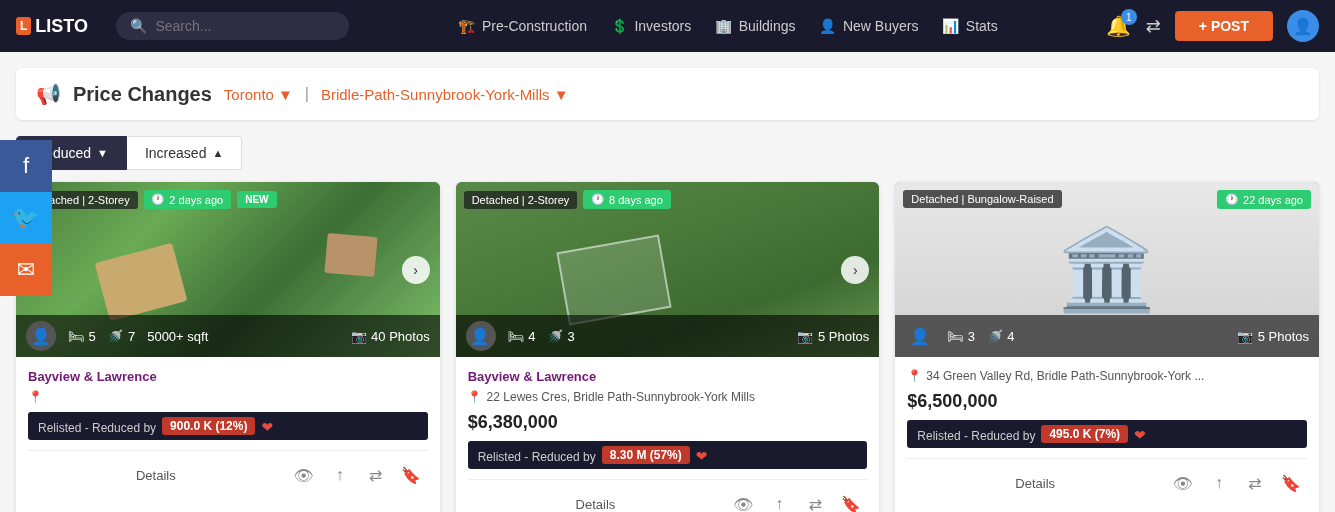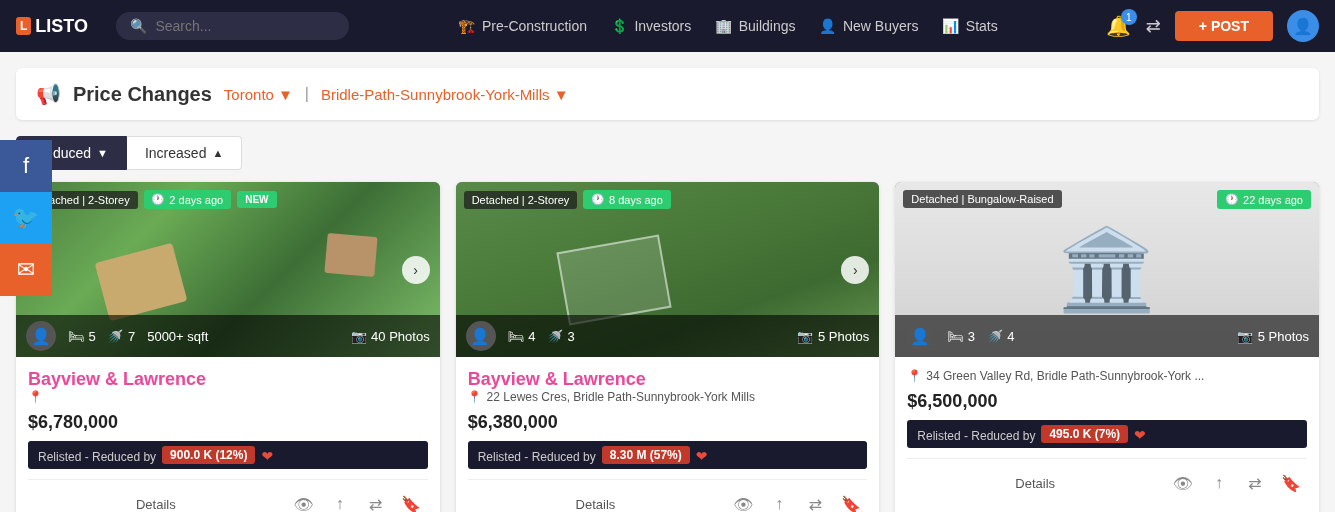--- a/index.html
+++ b/index.html
@@ -364,25 +364,25 @@
       margin-left: auto;
       display: flex;
       align-items: center;
       gap: 4px;
       font-size: 13px;
     }
 
     
     .card-body { padding: 12px; }
     .card-location {
-      color: #ec4899;
-      font-size: 18px;
+      color: #701a75;
+      font-size: 13px;
       font-weight: 600;
       cursor: pointer;
-      margin-bottom: 0;
+      margin-bottom: 6px;
     }
     .card-address {
       font-size: 12px;
       color: #555;
       display: flex;
       align-items: center;
       gap: 4px;
       margin-bottom: 8px;
     }
     .pin-icon { color: #e8612a; font-size: 12px; }
@@ -558,21 +558,20 @@
           <span>📷</span>
           <span>40 Photos</span>
         </span>
       </div>
     </div>
     <div class="card-body">
       <div class="card-location">Bayview &amp; Lawrence</div>
       <div class="card-address">
         <span class="pin-icon">📍</span>
       </div>
-      <div class="card-price">$6,780,000</div>
       <div class="price-badge">
         <span class="price-badge-label">Relisted - Reduced by</span>
         <span class="price-badge-amount">900.0 K (12%)</span>
         <span class="price-badge-heart">❤</span>
       </div>
       <div class="card-actions">
         <span class="details-btn">Details</span>
         <span class="action-icon-btn">👁</span>
         <span class="action-icon-btn">↑</span>
         <span class="action-icon-btn">⇄</span>

